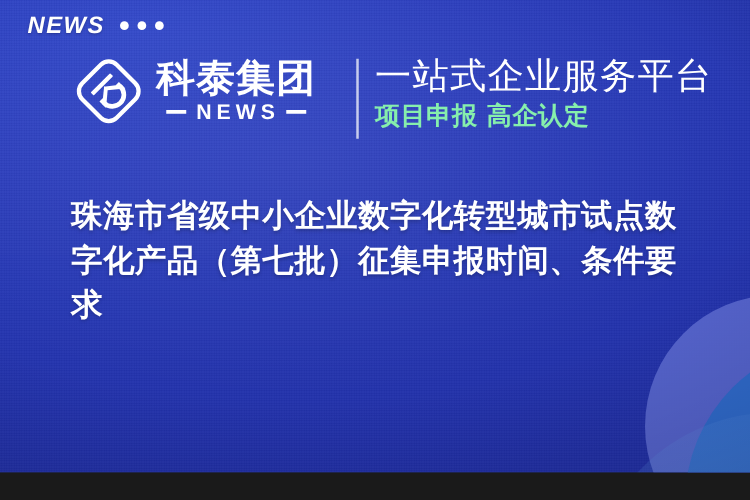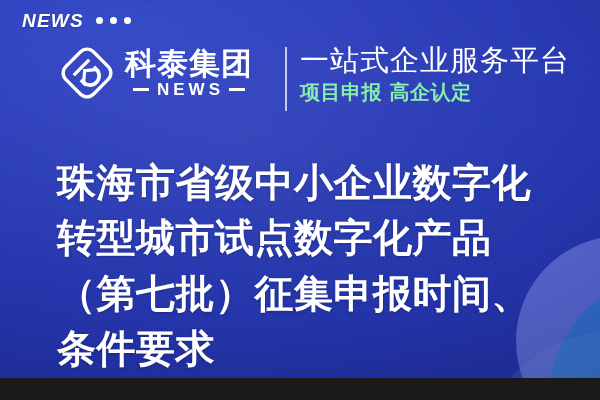--- a/index.html
+++ b/index.html
@@ -188,21 +188,21 @@
     white-space: nowrap;
   }
 
   
   .headline {
     position: absolute;
     left: 57px;
     top: 155px;
     width: 500px;
     color: #ffffff;
-    font-size: 39px;
+    font-size: 25px;
     font-weight: bold;
     line-height: 1.42;
     letter-spacing: 0.5px;
     font-family: "DejaVu Sans", "Liberation Sans", sans-serif;
     text-shadow: 0 1px 3px rgba(0,0,0,0.22);
   }
 </style>
 </head>
 <body>
 

